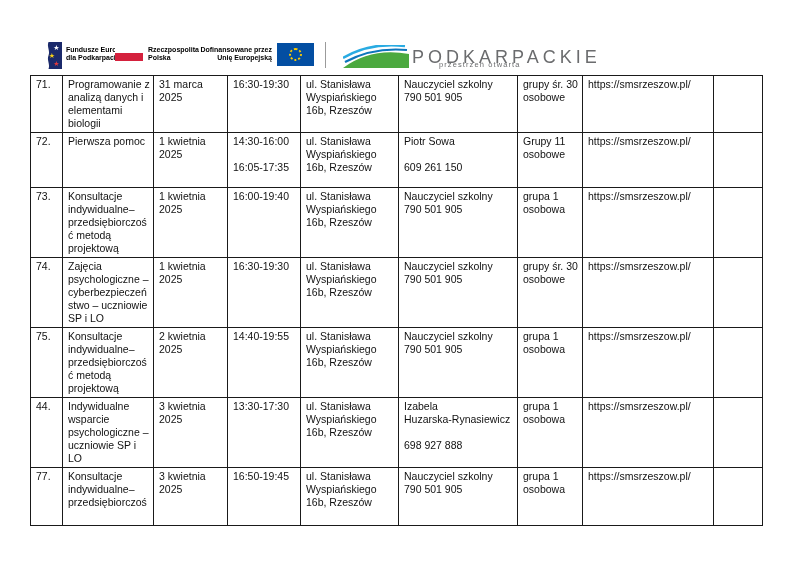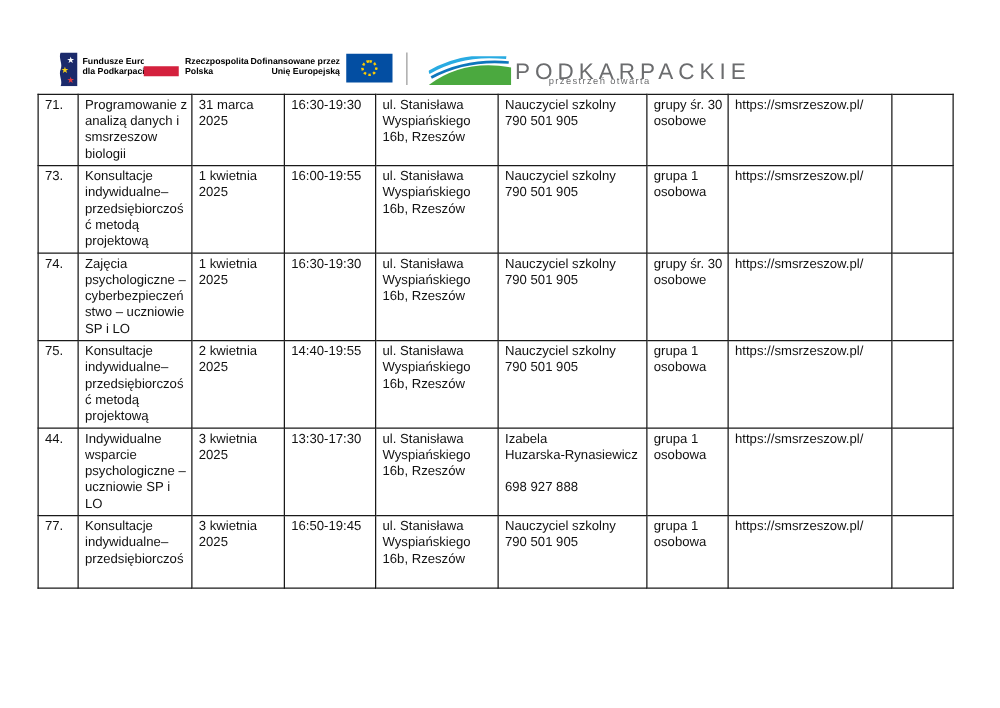--- a/index.html
+++ b/index.html
@@ -112,45 +112,64 @@
       <col style="width:119px">
     <col style="width:65px">
       <col style="width:131px">
       <col style="width:49px">
   </colgroup>
   <tbody>
     <tr style="height:57px">
       <td>71.</td>
       <td>Programowanie z
 analizą danych i
-smsrzeszow
+elementami
 biologii</td>
       <td>31 marca
 2025</td>
       <td>16:30-19:30</td>
       <td>ul. Stanisława
 Wyspiańskiego
 16b, Rzeszów</td>
       <td>Nauczyciel szkolny
 790 501 905</td>
       <td>grupy śr. 30
+osobowe</td>
+      <td>https://smsrzeszow.pl/</td>
+      <td></td>
+    </tr>
+    <tr style="height:55px">
+      <td>72.</td>
+      <td>Pierwsza pomoc</td>
+      <td>1 kwietnia
+2025</td>
+      <td>14:30-16:00
+
+16:05-17:35</td>
+      <td>ul. Stanisława
+Wyspiańskiego
+16b, Rzeszów</td>
+      <td>Piotr Sowa
+
+609 261 150</td>
+      <td>Grupy 11
 osobowe</td>
       <td>https://smsrzeszow.pl/</td>
       <td></td>
     </tr>
     <tr style="height:65px">
       <td>73.</td>
       <td>Konsultacje
 indywidualne–
 przedsiębiorczoś
 ć metodą
 projektową</td>
       <td>1 kwietnia
 2025</td>
-      <td>16:00-19:55</td>
+      <td>16:00-19:40</td>
       <td>ul. Stanisława
 Wyspiańskiego
 16b, Rzeszów</td>
       <td>Nauczyciel szkolny
 790 501 905</td>
       <td>grupa 1
 osobowa</td>
       <td>https://smsrzeszow.pl/</td>
       <td></td>
     </tr>

